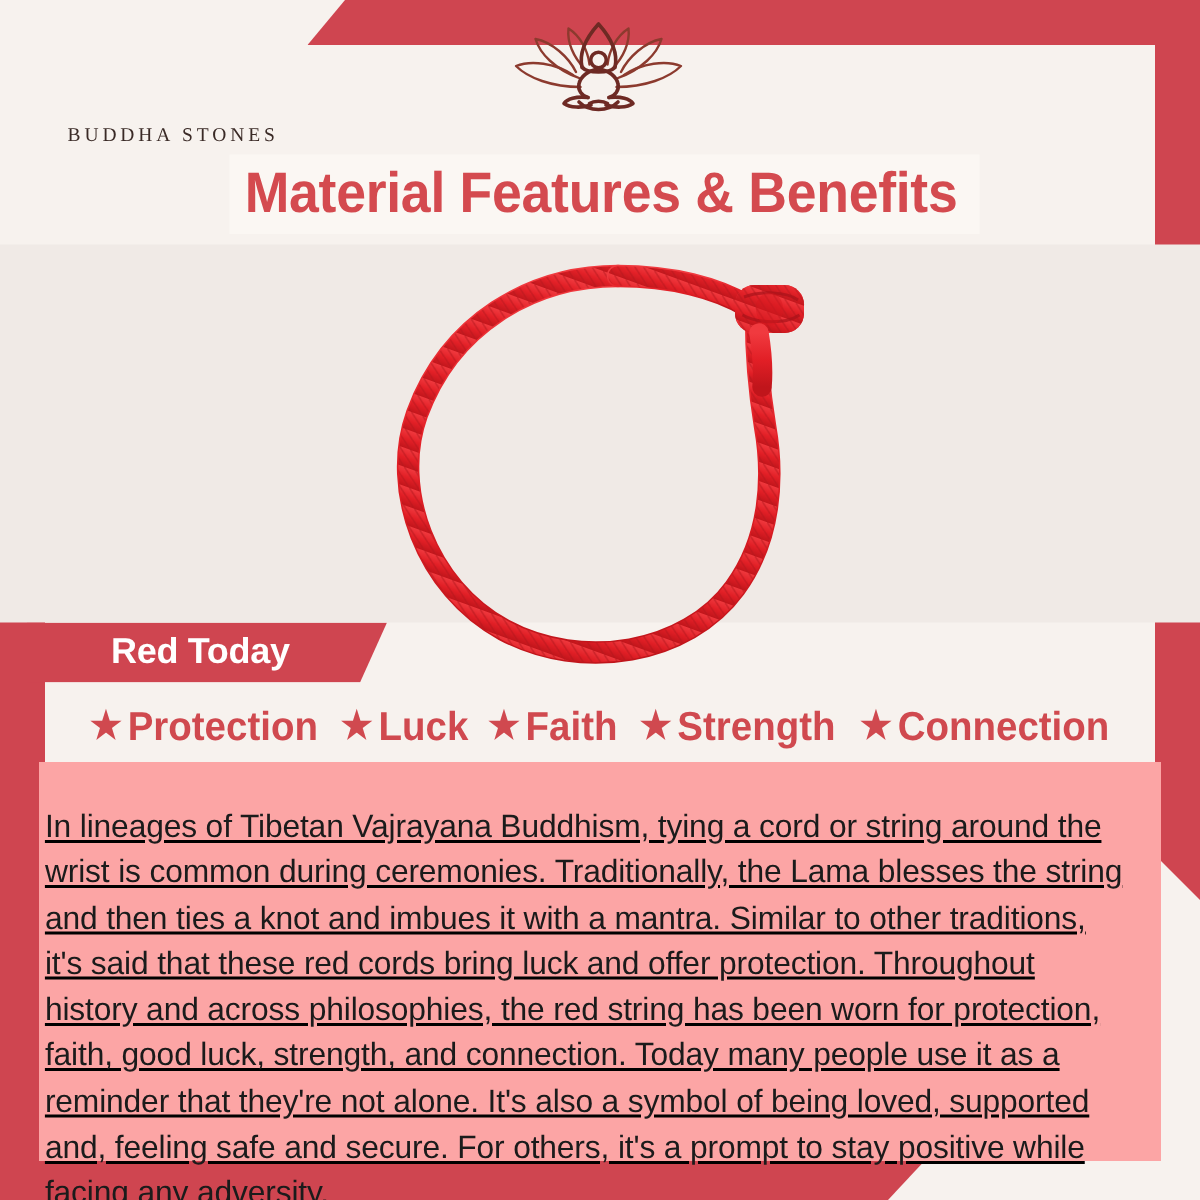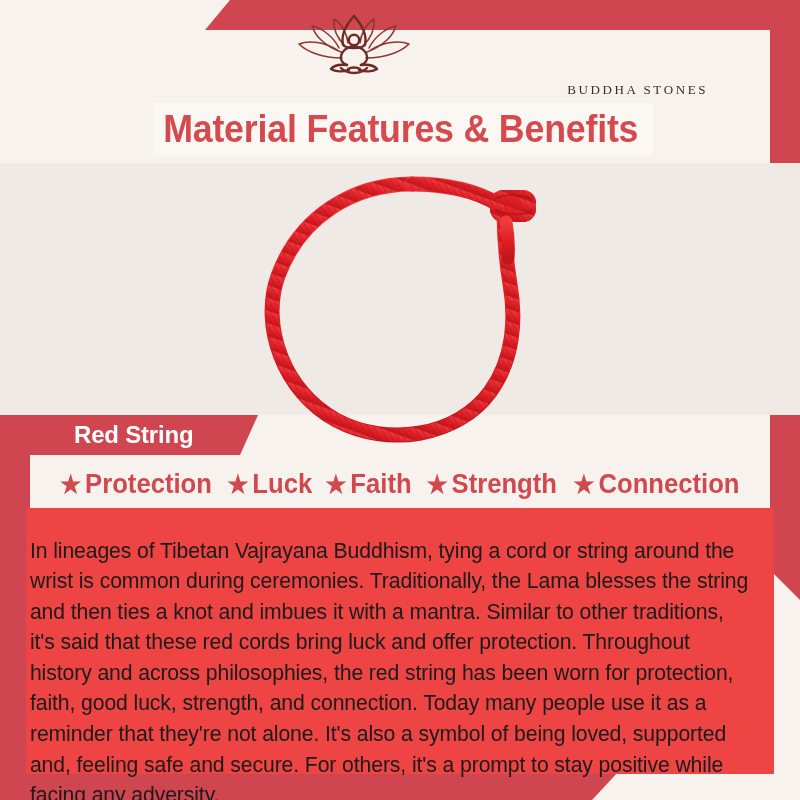--- a/index.html
+++ b/index.html
@@ -50,22 +50,23 @@
     width: 620px; height: 30px;
     background: #cf4550;
     clip-path: polygon(0 0, 620px 0, 592px 30px, 0 30px);
   }
 
   
   .logo-block {
     position: absolute;
     top: 14px; left: 0;
     width: 708px;
-    text-align: right;
+    text-align: left;
     z-index: 6;
+    padding-left: 45px;
   }
   .logo-mark {
     display: block;
     margin: 0 auto;
   }
   .logo-wordmark {
     display: block;
     margin-top: 2px;
     font-family: "Liberation Serif", serif;
     font-size: 13px;
@@ -159,22 +160,23 @@
     line-height: 1;
     margin-right: 4px;
     color: #d0494f;
   }
 
   
   .body-panel {
     position: absolute;
     top: 508px; left: 26px;
     width: 748px; height: 266px;
-    background: #ef4444;
+    background: #fca5a5;
     z-index: 5;
+    text-decoration: underline;
   }
   .body-text {
     padding: 6px 10px 0 4px;
     font-family: "Liberation Sans Narrow", "Liberation Sans", sans-serif;
     font-size: 21.5px;
     line-height: 30.6px;
     color: #1b1b1b;
     letter-spacing: -0.1px;
     text-align: left;
     transform: scaleX(0.985);
@@ -263,21 +265,21 @@
         <path d="M234 30 C 244 26, 262 26, 270 32" stroke="#a8121a" stroke-width="2" fill="none" opacity="0.7"></path>
         <path d="M233 42 C 244 48, 262 48, 271 42" stroke="#a8121a" stroke-width="2" fill="none" opacity="0.7"></path>
         <ellipse cx="251" cy="38" rx="9" ry="11" fill="#d4191f" opacity="0.45"></ellipse>
       </g>
 
       <path d="M244 54 C 246 66, 247 78, 246 90" fill="none" stroke="url(#cordGrad)" stroke-width="13" stroke-linecap="round"></path>
     </svg>
   </div>
 
   <div class="label-banner">
-    <span class="label-banner-text">Red String</span>
+    <span class="label-banner-text">Red Today</span>
   </div>
 
   <div class="keyword-row">
     <span class="keyword-item">
       <span class="kw-star">★</span>
       <span>Protection</span>
     </span>
     <span class="keyword-item">
       <span class="kw-star">★</span>
       <span>Luck</span>

